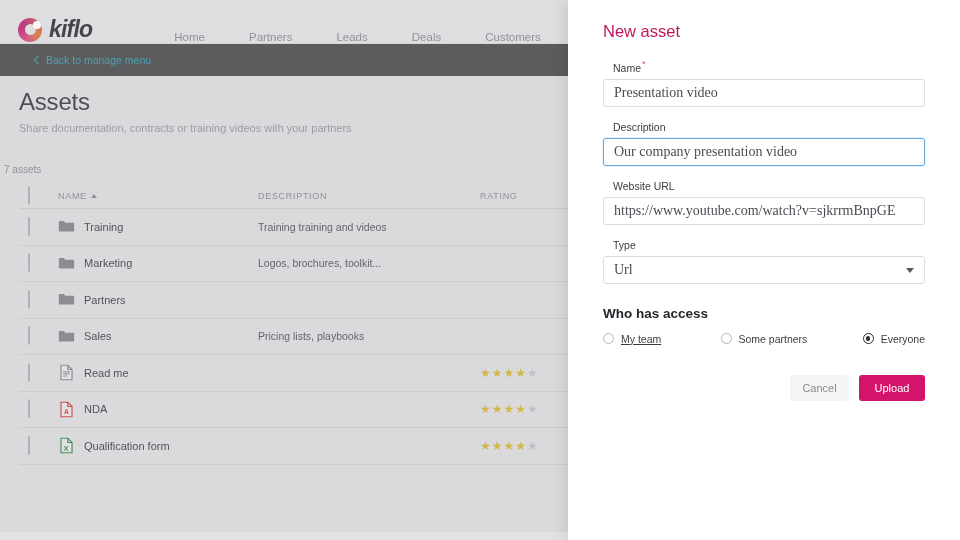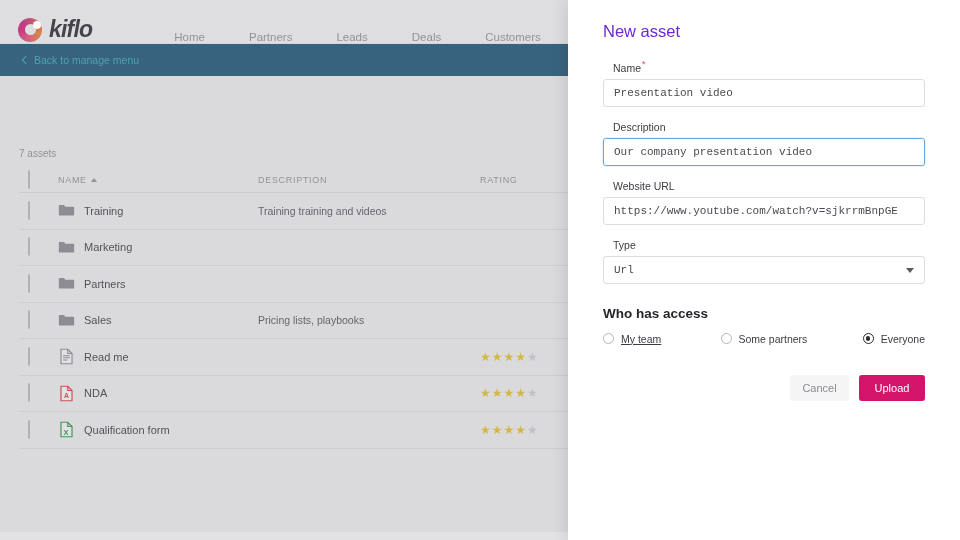--- a/index.html
+++ b/index.html
@@ -85,24 +85,24 @@
     font-size: 11.5px;
     color: #8c8c93;
     padding: 0 22px;
     white-space: nowrap;
     cursor: pointer;
   }
 
   
   .backbar {
     height: 32px;
-    background: #0c4a6e;
-    display: flex;
-    align-items: center;
-    padding-left: 23px;
+    background: #404040;
+    display: flex;
+    align-items: center;
+    padding-left: 35px;
   }
   .back-link {
     display: flex;
     align-items: center;
     gap: 5px;
     color: #2aa3b5;
     font-size: 10.5px;
     cursor: pointer;
   }
   .chev-left {
@@ -122,22 +122,22 @@
     font-weight: normal;
     letter-spacing: -0.2px;
   }
   .page-sub {
     margin-top: 6px;
     font-size: 11px;
     color: #9a9aa1;
   }
 
   .count-row {
-    margin-top: 72px;
-    padding-left: 19px;
+    margin-top: 30px;
+    padding-left: 4px;
     font-size: 10px;
     color: #8b8b92;
   }
 
   
   .table { margin-top: 8px; padding: 0 19px 0 19px; }
   .thead {
     display: flex;
     align-items: center;
     height: 26px;
@@ -210,42 +210,42 @@
     position: absolute;
     right: 0; top: 0;
     width: 392px;
     height: 540px;
     background: #ffffff;
     box-shadow: -3px 0 14px rgba(0,0,0,0.10);
     padding: 22px 35px 0 35px;
   }
   .panel-title {
     font-size: 16.5px;
-    color: #6d28d9;
+    color: #be185d;
     font-weight: normal;
     margin-bottom: 18px;
   }
   .field { margin-bottom: 14px; }
   .flabel {
     font-size: 10.5px;
     color: #3b3b43;
     margin-bottom: 5px;
     display: block;
     margin-left: 10px;
   }
   .req { color: #e23d5a; font-size: 9px; vertical-align: super; margin-left: 1px;}
   .finput {
     width: 100%;
     height: 28px;
     border: 1px solid #dcdce1;
     border-radius: 3px;
     padding: 0 10px;
-    font-size: 11px;
+    font-size: 14px;
     color: #4a4a52;
-    font-family: Liberation Mono, monospace;
+    font-family: Liberation Serif, serif;
     background: #fff;
     outline: none;
   }
   .finput.focused {
     border: 1px solid #6aa9e0;
     box-shadow: 0 0 0 1px rgba(106,169,224,0.15);
   }
   .select-wrap { position: relative; }
   .select-wrap .caret {
     position: absolute;
@@ -342,20 +342,24 @@
       </div>
     </div>
 
     <div class="backbar">
       <span class="back-link">
         <span class="chev-left"></span>
         <span>Back to manage menu</span>
       </span>
     </div>
 
+    <div class="page-head">
+      <h1 class="page-title">Assets</h1>
+      <div class="page-sub">Share documentation, contracts or training videos with your partners</div>
+    </div>
 
     <div class="count-row">7 assets</div>
 
     <div class="table">
       <div class="thead">
         <div class="col-check">
           <span class="cb"></span>
         </div>
         <div class="col-name">
           <span class="th">NAME</span>
@@ -378,20 +382,21 @@
             <div class="col-rating"></div>
           </div>
           <div class="trow">
             <div class="col-check"><span class="cb"></span></div>
             <div class="col-name cell-name">
               <svg class="ic" viewBox="0 0 20 20">
                 <path d="M1 4.5a1 1 0 0 1 1-1h5l1.6 2H18a1 1 0 0 1 1 1v8.5a1 1 0 0 1-1 1H2a1 1 0 0 1-1-1z" fill="#85858c"></path>
               </svg>
               <span>Marketing</span>
             </div>
+            <div class="col-desc cell-desc">Logos, brochures, toolkit...</div>
             <div class="col-rating"></div>
           </div>
           <div class="trow">
             <div class="col-check"><span class="cb"></span></div>
             <div class="col-name cell-name">
               <svg class="ic" viewBox="0 0 20 20">
                 <path d="M1 4.5a1 1 0 0 1 1-1h5l1.6 2H18a1 1 0 0 1 1 1v8.5a1 1 0 0 1-1 1H2a1 1 0 0 1-1-1z" fill="#85858c"></path>
               </svg>
               <span>Partners</span>
             </div>

